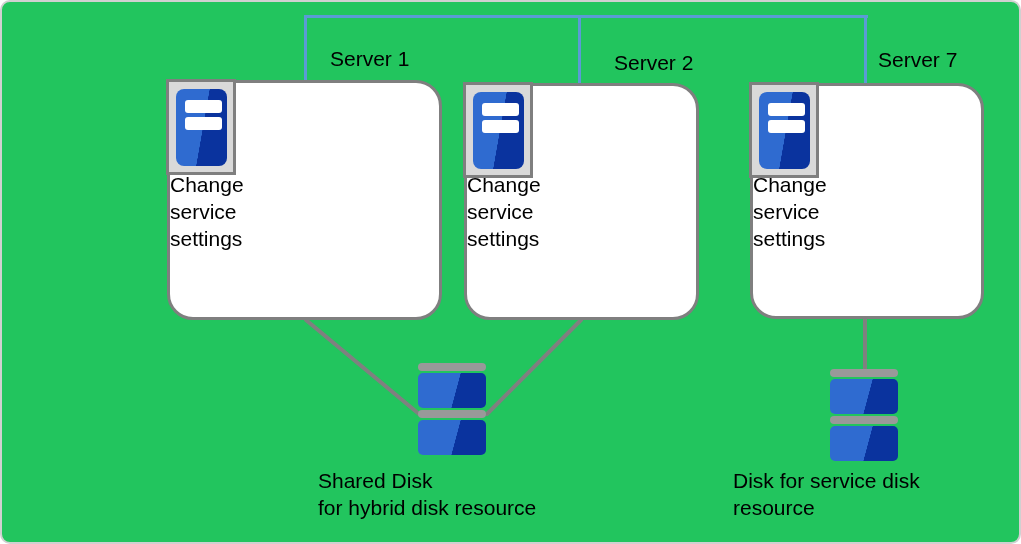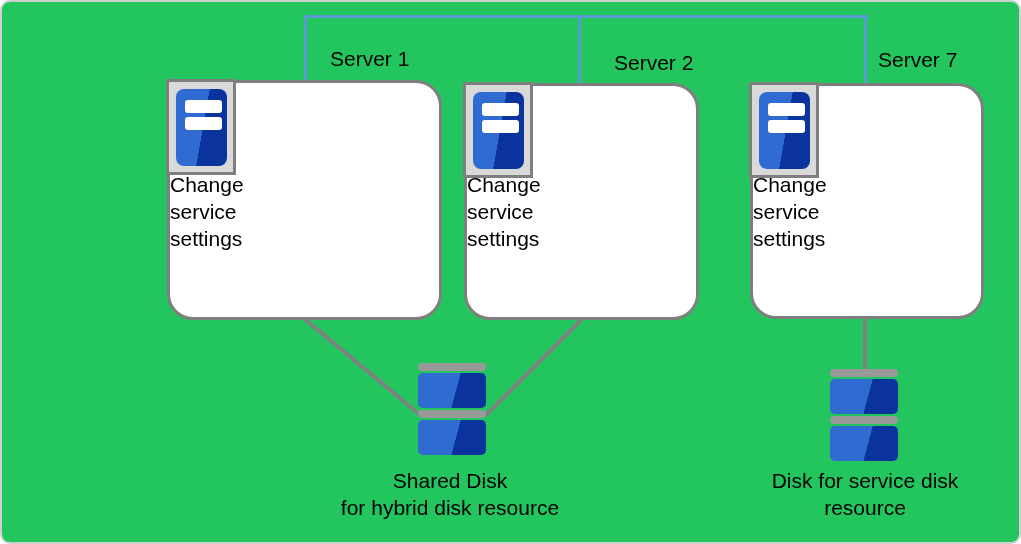--- a/index.html
+++ b/index.html
@@ -129,21 +129,21 @@
     border-radius: 5px;
     background: linear-gradient(105deg,
       var(--icon-blue-light, #2f6bd0) 55%,
       var(--icon-blue-dark, #0a339e) 55.5%);
   }
 
   
   .disk-label {
     position: absolute;
     width: 264px;
-    text-align: center;
+    text-align: left;
     font-size: 21px;
     line-height: 27px;
     white-space: pre-line;
   }
   .disk-label.shared { left: 316px; top: 465px; }
   .disk-label.hybrid { left: 731px; top: 465px; }
 </style>
 </head>
 <body>
 

